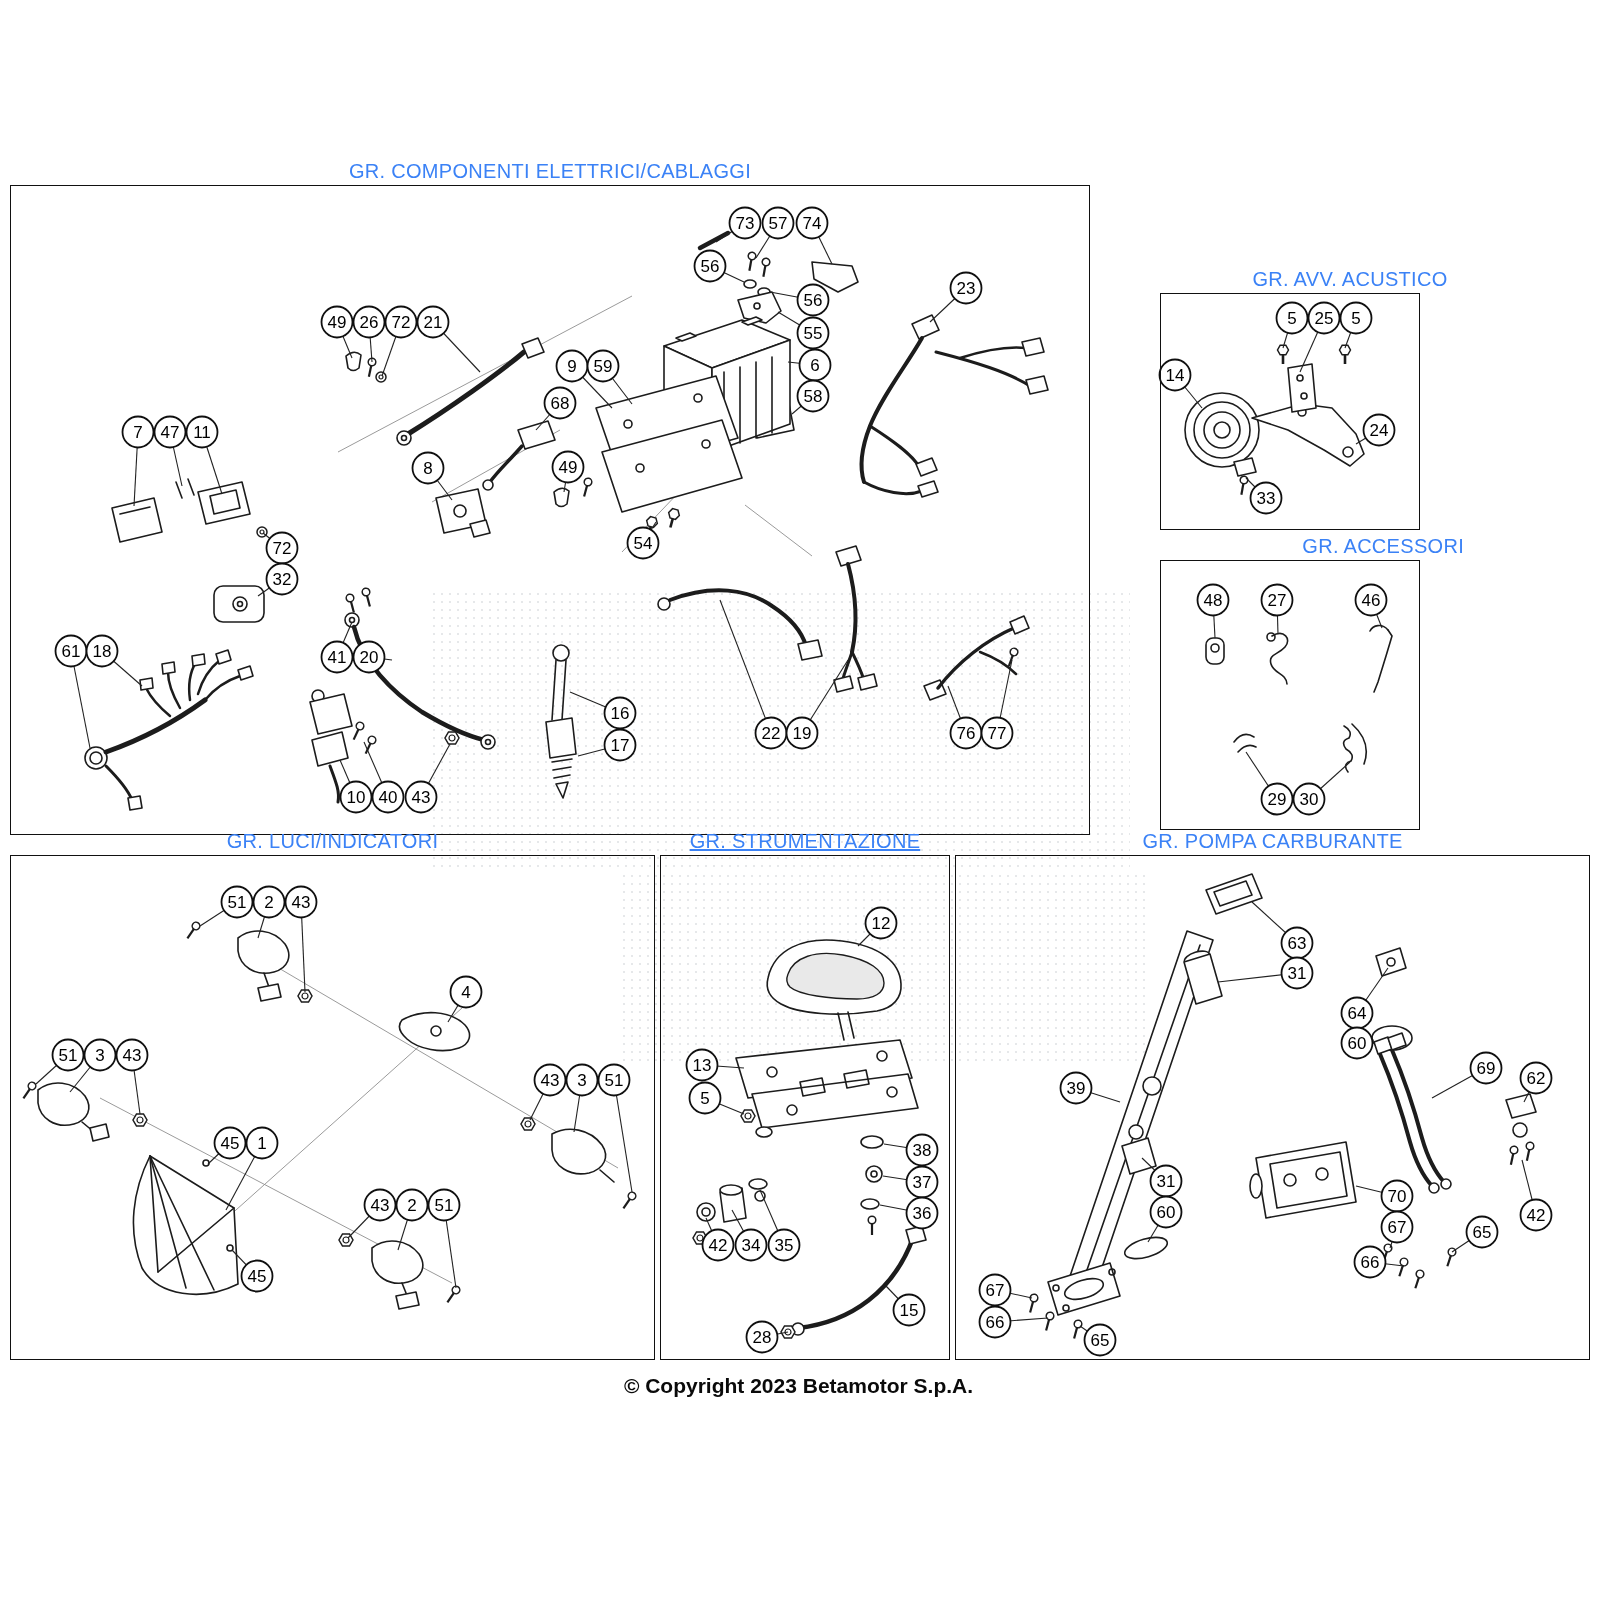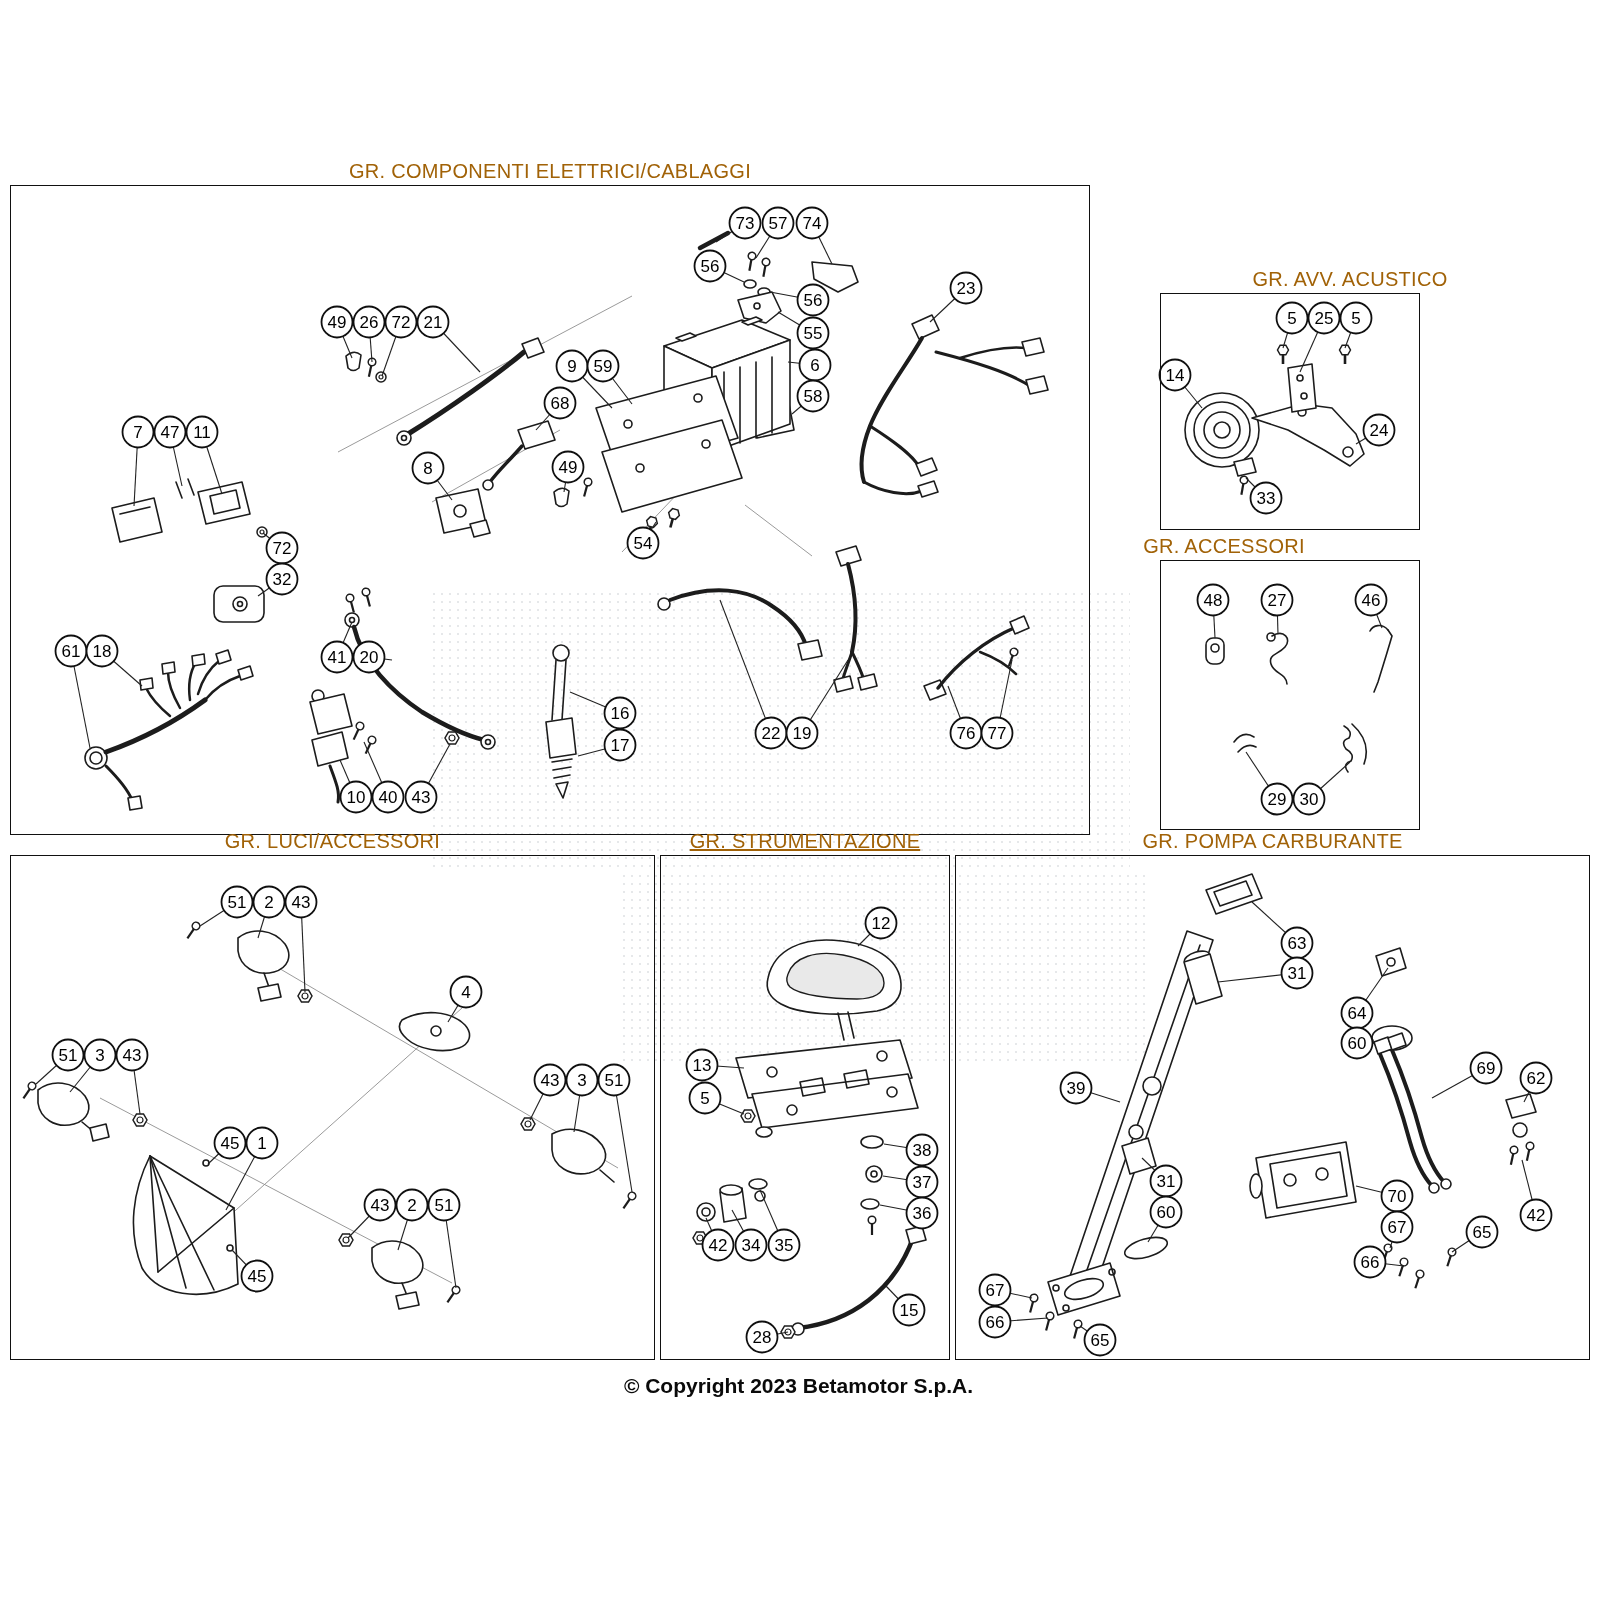--- a/index.html
+++ b/index.html
@@ -5,21 +5,21 @@
   html,body{margin:0;padding:0;background:#fff;}
   #stage{
     position:relative;width:1600px;height:1600px;background:#ffffff;overflow:hidden;
     font-family:"Liberation Sans",sans-serif;color:#101010;
   }
   .section-box{
     position:absolute;border:1.6px solid #111;box-sizing:border-box;background:transparent;
   }
   .section-title{
     position:absolute;height:24px;line-height:24px;text-align:center;
-    font-size:20px;font-weight:400;letter-spacing:.3px;color:#a16207;white-space:nowrap;
+    font-size:20px;font-weight:400;letter-spacing:.3px;color:#3b82f6;white-space:nowrap;
   }
   #artwork,#overlay{position:absolute;left:0;top:0;}
   .wm{
     position:absolute;opacity:.45;pointer-events:none;
     background:radial-gradient(circle,#c7cbd0 1.1px,transparent 1.35px);
     background-size:8px 8px;
   }
   #leader-lines line{stroke:#222;stroke-width:1.1px;}
   #callout-circles circle{fill:#fff;stroke:#0f0f0f;stroke-width:1.8px;}
   #callout-circles text{font-family:"Liberation Sans",sans-serif;font-size:17px;font-weight:400;fill:#000;text-anchor:middle;}
@@ -818,20 +818,20 @@
         </g>
       </g>
   </svg>
 
   <div id="copyright">© Copyright 2023 Betamotor S.p.A.</div>
 <div class="section-box" style="left: 10px; top: 185px; width: 1080px; height: 650px;"></div>
     <div class="section-title" style="left: 10px; width: 1080px; top: 159px;">GR. COMPONENTI ELETTRICI/CABLAGGI</div>
     <div class="section-box" style="left: 1160px; top: 293px; width: 260px; height: 237px;"></div>
     <div class="section-title" style="left: 1220px; width: 260px; top: 267px;">GR. AVV. ACUSTICO</div>
     <div class="section-box" style="left: 1160px; top: 560px; width: 260px; height: 270px;"></div>
-    <div class="section-title" style="left: 1094px; width: 260px; top: 534px;">GR. ACCESSORI</div>
+    <div class="section-title" style="left: 1204px; width: 260px; top: 534px; text-align: right;">GR. ACCESSORI</div>
     <div class="section-box" style="left: 10px; top: 855px; width: 645px; height: 505px;"></div>
-    <div class="section-title" style="left: 10px; width: 645px; top: 829px;">GR. LUCI/ACCESSORI</div>
+    <div class="section-title" style="left: 10px; width: 645px; top: 829px;">GR. LUCI/INDICATORI</div>
     <div class="section-box" style="left: 660px; top: 855px; width: 290px; height: 505px;"></div>
     <div class="section-title" style="left: 660px; width: 290px; top: 829px; text-decoration: underline;">GR. STRUMENTAZIONE</div>
     <div class="section-box" style="left: 955px; top: 855px; width: 635px; height: 505px;"></div>
     <div class="section-title" style="left: 955px; width: 635px; top: 829px;">GR. POMPA CARBURANTE</div>
   </div>
 
 </body></html>

